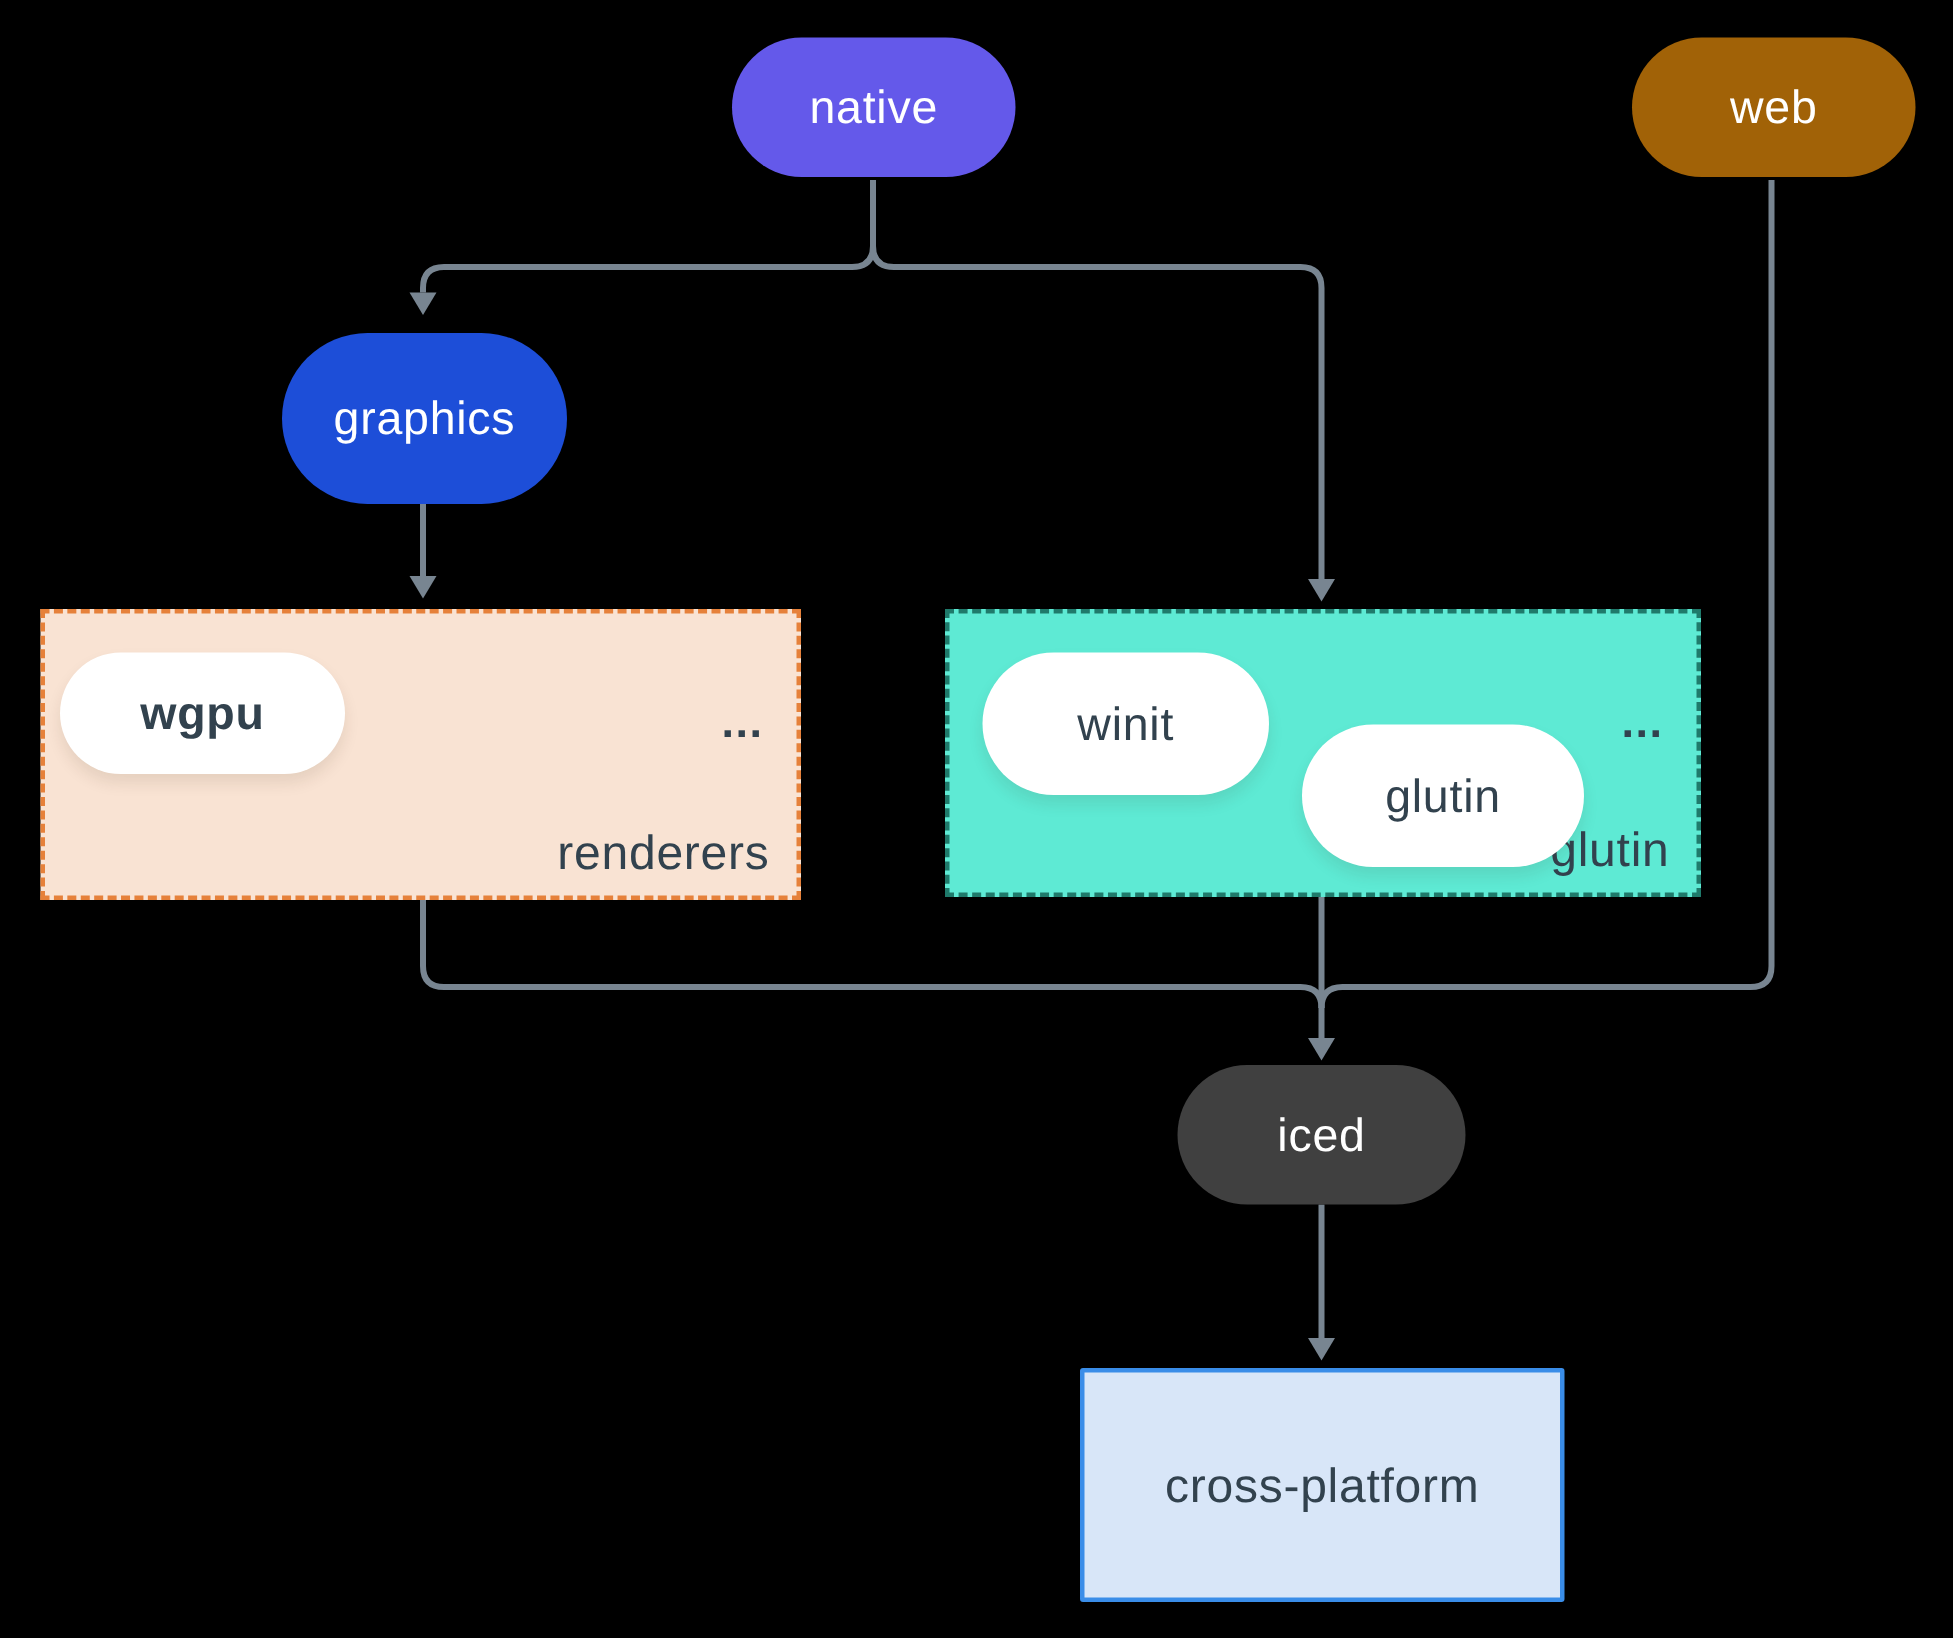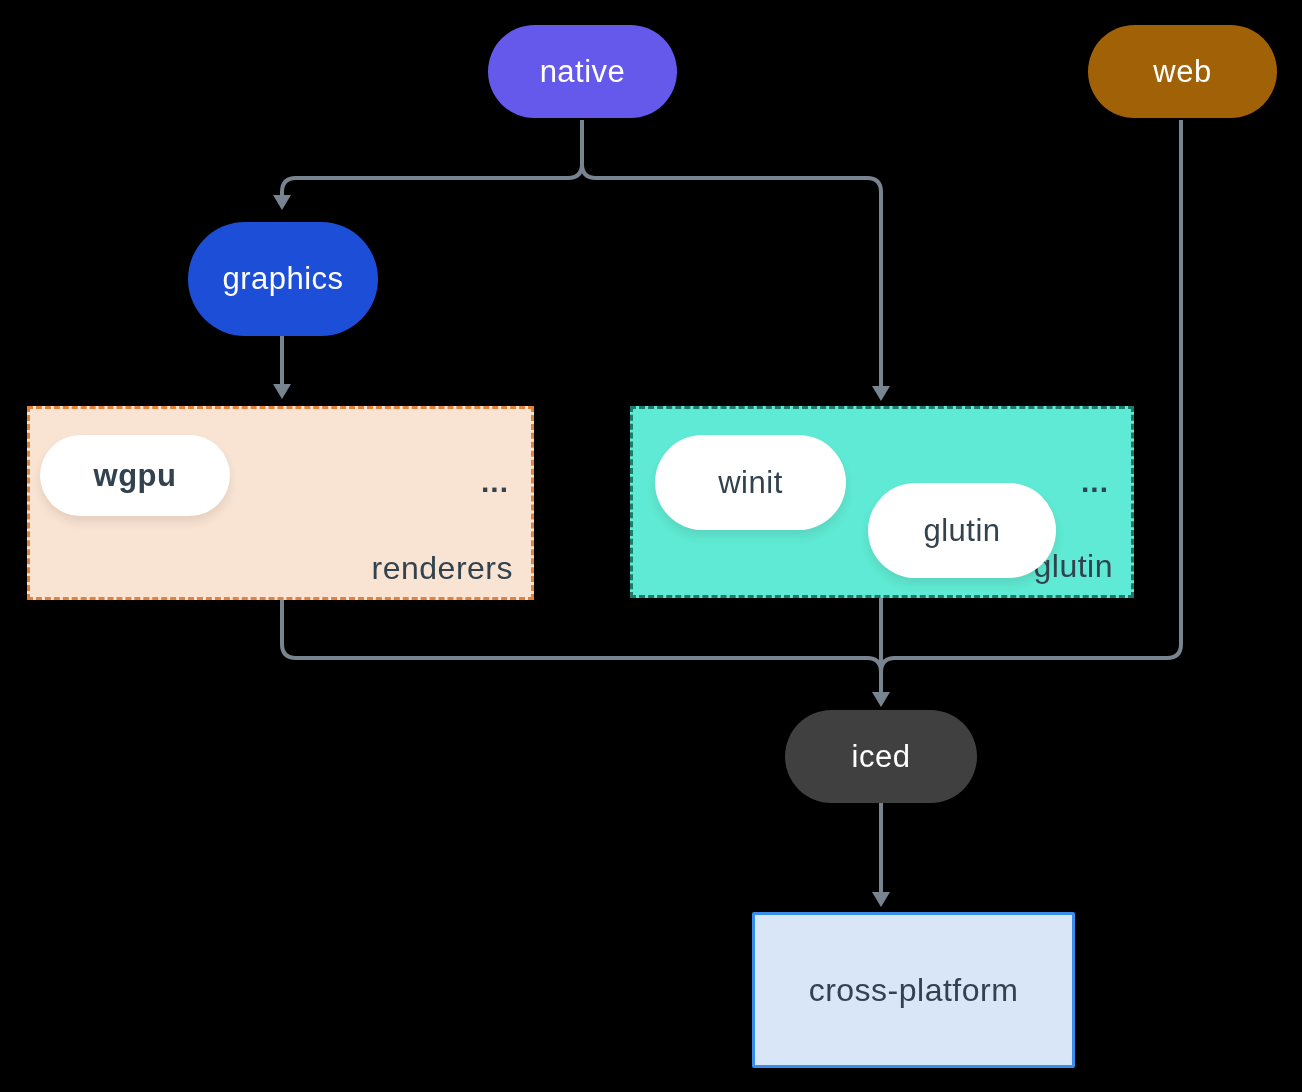--- a/index.html
+++ b/index.html
@@ -72,21 +72,20 @@
     border-radius: 2px;
     display: flex;
     flex-direction: column;
     align-items: center;
     justify-content: center;
     z-index: 2;
     color: #32424e;
     font-size: 32px;
     line-height: 46px;
     letter-spacing: 0.5px;
-    margin-left: 32px;
   }
 </style>
 </head>
 <body>
 
 <div class="canvas">
 
   <svg class="connectors" viewBox="0 0 1302 1092" xmlns="http://www.w3.org/2000/svg">
     <g stroke="#788591" stroke-width="4" fill="none" stroke-linecap="butt">
       <path d="M582 120 V164 Q582 178 568 178 H296 Q282 178 282 192 V195"></path>

